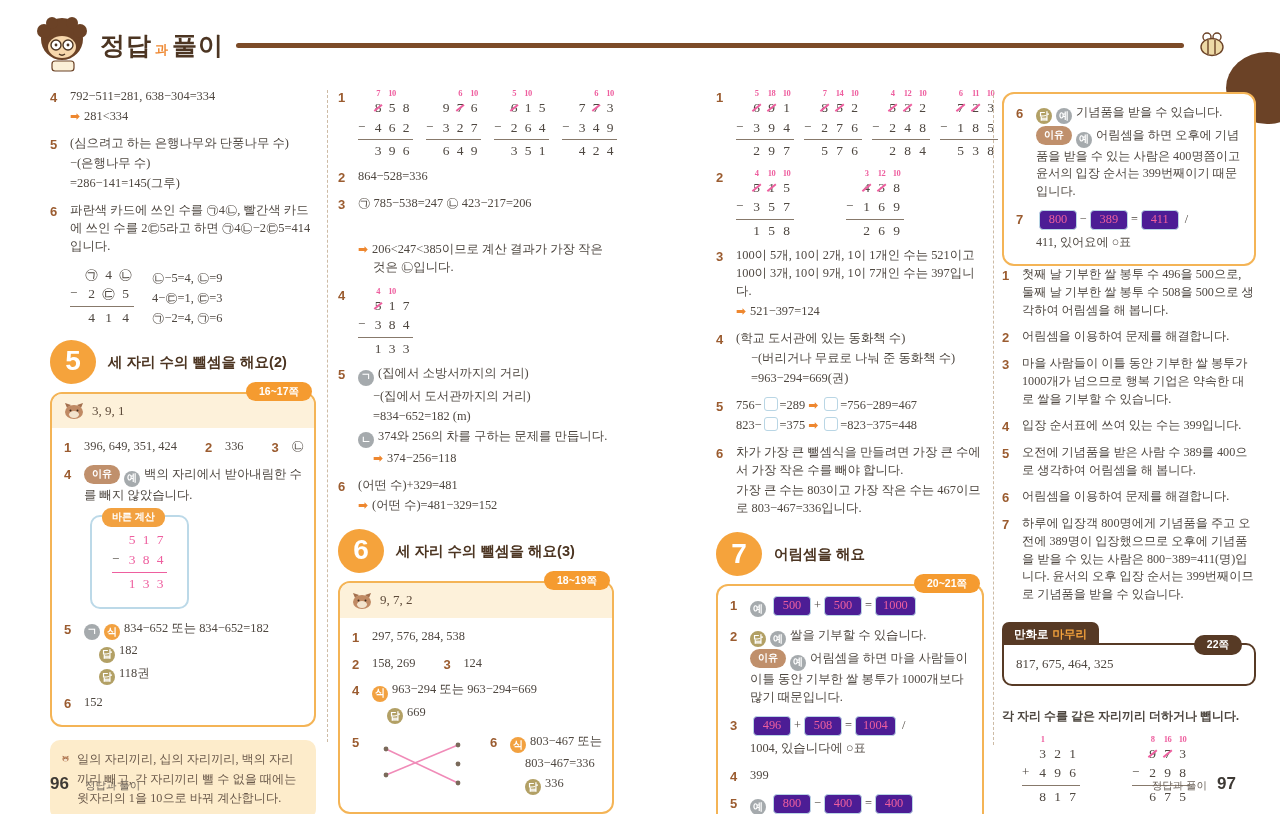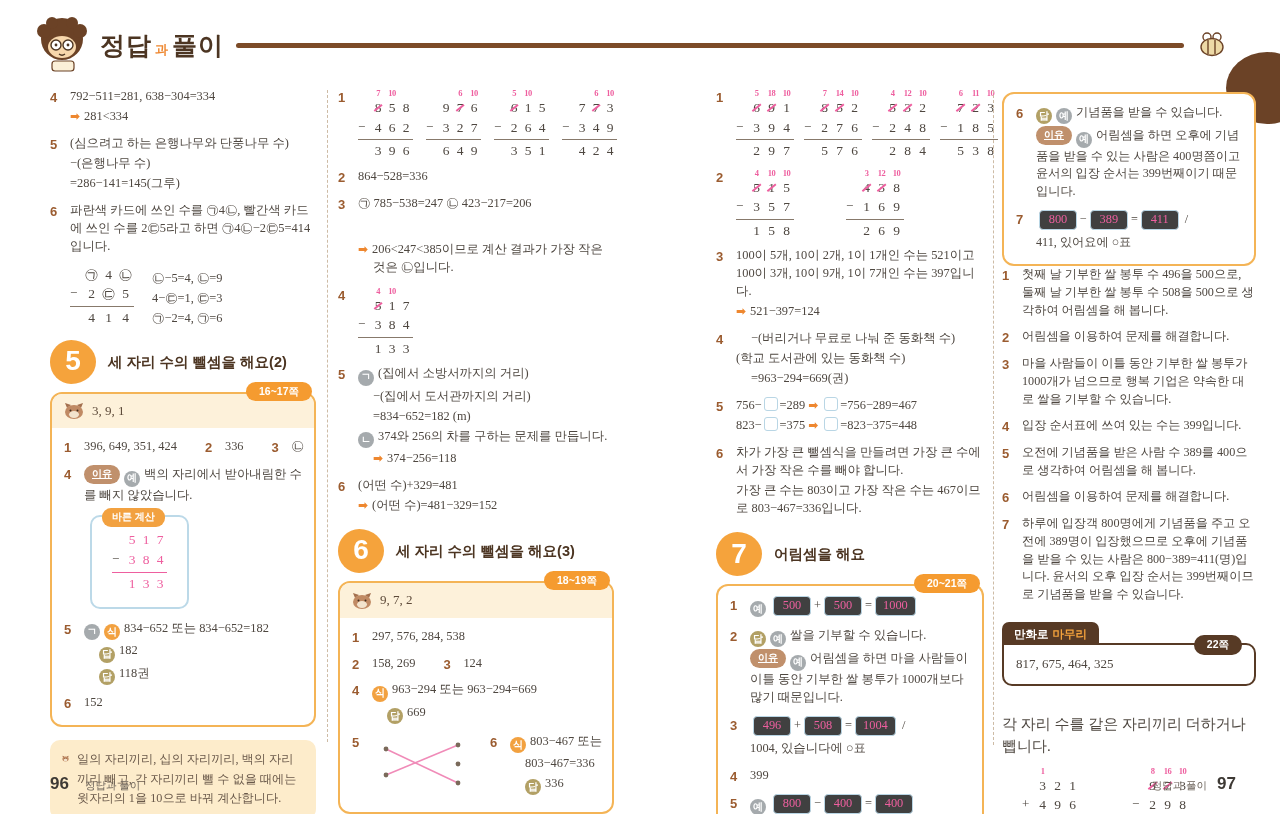--- a/index.html
+++ b/index.html
@@ -25,28 +25,28 @@
   .d1{left:327px;}
   .d2{left:993px;height:655px;}
   
   .prob{display:flex;margin:0 0 7px 0;}
   .pnum{flex:none;width:20px;font-family:"Liberation Sans","DejaVu Sans",sans-serif;font-weight:bold;font-size:13px;color:#9b5c30;padding-top:1px;}
   .pbody{flex:1;min-width:0;}
   .ln{margin:0 0 2px 0;}
   .ln.ind{padding-left:15px;}
   .ln.hang{padding-left:15px;text-indent:-15px;margin-top:28px;}
   .arr{color:#ee872f;font-family:"DejaVu Sans",sans-serif;font-size:12px;margin-right:4px;font-weight:bold;}
-  .pill{display:inline-block;border-radius:10px;color:#fff;font-family:"Liberation Sans","DejaVu Sans",sans-serif;font-size:10px;font-weight:bold;padding:2px 8px;margin-right:4px;vertical-align:1px;text-decoration:underline;}
+  .pill{display:inline-block;border-radius:10px;color:#fff;font-family:"Liberation Sans","DejaVu Sans",sans-serif;font-size:10px;font-weight:bold;padding:2px 8px;margin-right:4px;vertical-align:1px;}
   .pill.tan{background:#c0906c;}
   .pill.orange{background:#f2a140;}
   .circ{display:inline-flex;width:16px;height:16px;border-radius:50%;color:#fff;font-family:"Liberation Sans","DejaVu Sans",sans-serif;font-size:10px;font-weight:bold;align-items:center;justify-content:center;margin-right:4px;vertical-align:-3px;}
   .circ.gray{background:#a5aaad;}
   .circ.olive{background:#b2a065;}
   .circ.orange{background:#f2a140;}
-  .ab{display:inline-block;border:1.5px solid #b9d6e5;border-radius:4px;color:#ee5f9f;padding:0 7px;margin:0 3px 2px;font-size:12.4px;min-width:22px;text-align:center;background:#404040;}
+  .ab{display:inline-block;border:1.5px solid #b9d6e5;border-radius:4px;color:#ee5f9f;padding:0 7px;margin:0 3px 2px;font-size:12.4px;min-width:22px;text-align:center;background:#4c1d95;}
   .blankb{display:inline-block;width:12px;height:12px;border:1.5px solid #b9d6e5;border-radius:3px;vertical-align:-2px;margin:0 2px;background:#fff;}
   
   .vcrow{display:flex;align-items:flex-end;}
   .vc{display:inline-block;}
   .vc .r{display:flex;}
   .vc .cell{text-align:center;font-size:13.5px;letter-spacing:0;position:relative;}
   .vc .opc{width:13px;text-align:left;font-size:13px;}
   .vc .cr .cell{font-size:8.5px;color:#ee5f9f;font-weight:bold;height:10px;line-height:10px;letter-spacing:-0.5px;}
   .vc .bar{border-top:1.5px solid #87796b;margin:2px 0 1px;}
   .vc.pink .cell{color:#ee5f9f;}
@@ -71,21 +71,21 @@
   .multirow{display:flex;gap:28px;margin:0 0 7px 0;}
   .mpart{display:flex;}
   .duo{display:flex;gap:14px;margin:2px 0 4px 0;}
   
   .comic{position:relative;margin-top:16px;}
   .ctab{display:inline-block;background:#573a25;border-radius:7px 7px 0 0;padding:4px 12px 3px;font-family:"Liberation Sans","DejaVu Sans",sans-serif;font-weight:bold;font-size:11.5px;position:relative;z-index:1;}
   .ctab .w{color:#fff;}
   .ctab .o{color:#f5a33c;margin-left:4px;}
   .cbox{border:2px solid #573a25;border-radius:0 10px 10px 10px;padding:10px 12px;font-size:13px;position:relative;margin-top:-2px;}
   .cpg{position:absolute;top:-10px;right:12px;background:#573a25;color:#fff;font-family:"Liberation Sans","DejaVu Sans",sans-serif;font-weight:bold;font-size:10.5px;padding:2px 13px;border-radius:10px;}
-  .txtp{margin:28px 0 8px;font-size:15px;}
+  .txtp{margin:22px 0 8px;font-size:12px;font-weight:bold;}
   
   .f96{position:absolute;left:50px;bottom:20px;display:flex;align-items:baseline;gap:16px;}
   .f97{position:absolute;right:44px;bottom:20px;display:flex;align-items:baseline;gap:10px;}
   .fnum{font-family:"Liberation Sans","DejaVu Sans",sans-serif;font-weight:bold;font-size:17px;color:#3e3a35;}
   .flab{font-family:"Liberation Sans","DejaVu Sans",sans-serif;font-size:10.5px;color:#6b6259;}
 </style>
 </head>
 <body>
 
 <div class="page">
@@ -690,22 +690,22 @@
       <div class="prob">
         <span class="pnum">3</span>
         <div class="pbody">
           <div class="ln"><span class="t">100이 5개, 10이 2개, 1이 1개인 수는 521이고 100이 3개, 10이 9개, 1이 7개인 수는 397입니다.</span></div>
           <div class="ln"><span class="arr">➡</span><span class="t">521−397=124</span></div>
         </div>
       </div>
       <div class="prob">
         <span class="pnum">4</span>
         <div class="pbody">
+          <div class="ln"><span class="t">(학교 도서관에 있는 동화책 수)</span></div>
           <div class="ln ind"><span class="t">−(버리거나 무료로 나눠 준 동화책 수)</span></div>
-          <div class="ln"><span class="t">(학교 도서관에 있는 동화책 수)</span></div>
           <div class="ln ind"><span class="t">=963−294=669(권)</span></div>
         </div>
       </div>
       <div class="prob">
         <span class="pnum">5</span>
         <div class="pbody">
           <div class="ln"><span class="t">756−</span><span class="blankb"></span><span class="t">=289 </span><span class="arr">➡</span><span class="blankb"></span><span class="t">=756−289=467</span></div>
           <div class="ln"><span class="t">823−</span><span class="blankb"></span><span class="t">=375 </span><span class="arr">➡</span><span class="blankb"></span><span class="t">=823−375=448</span></div>
         </div>
       </div>

